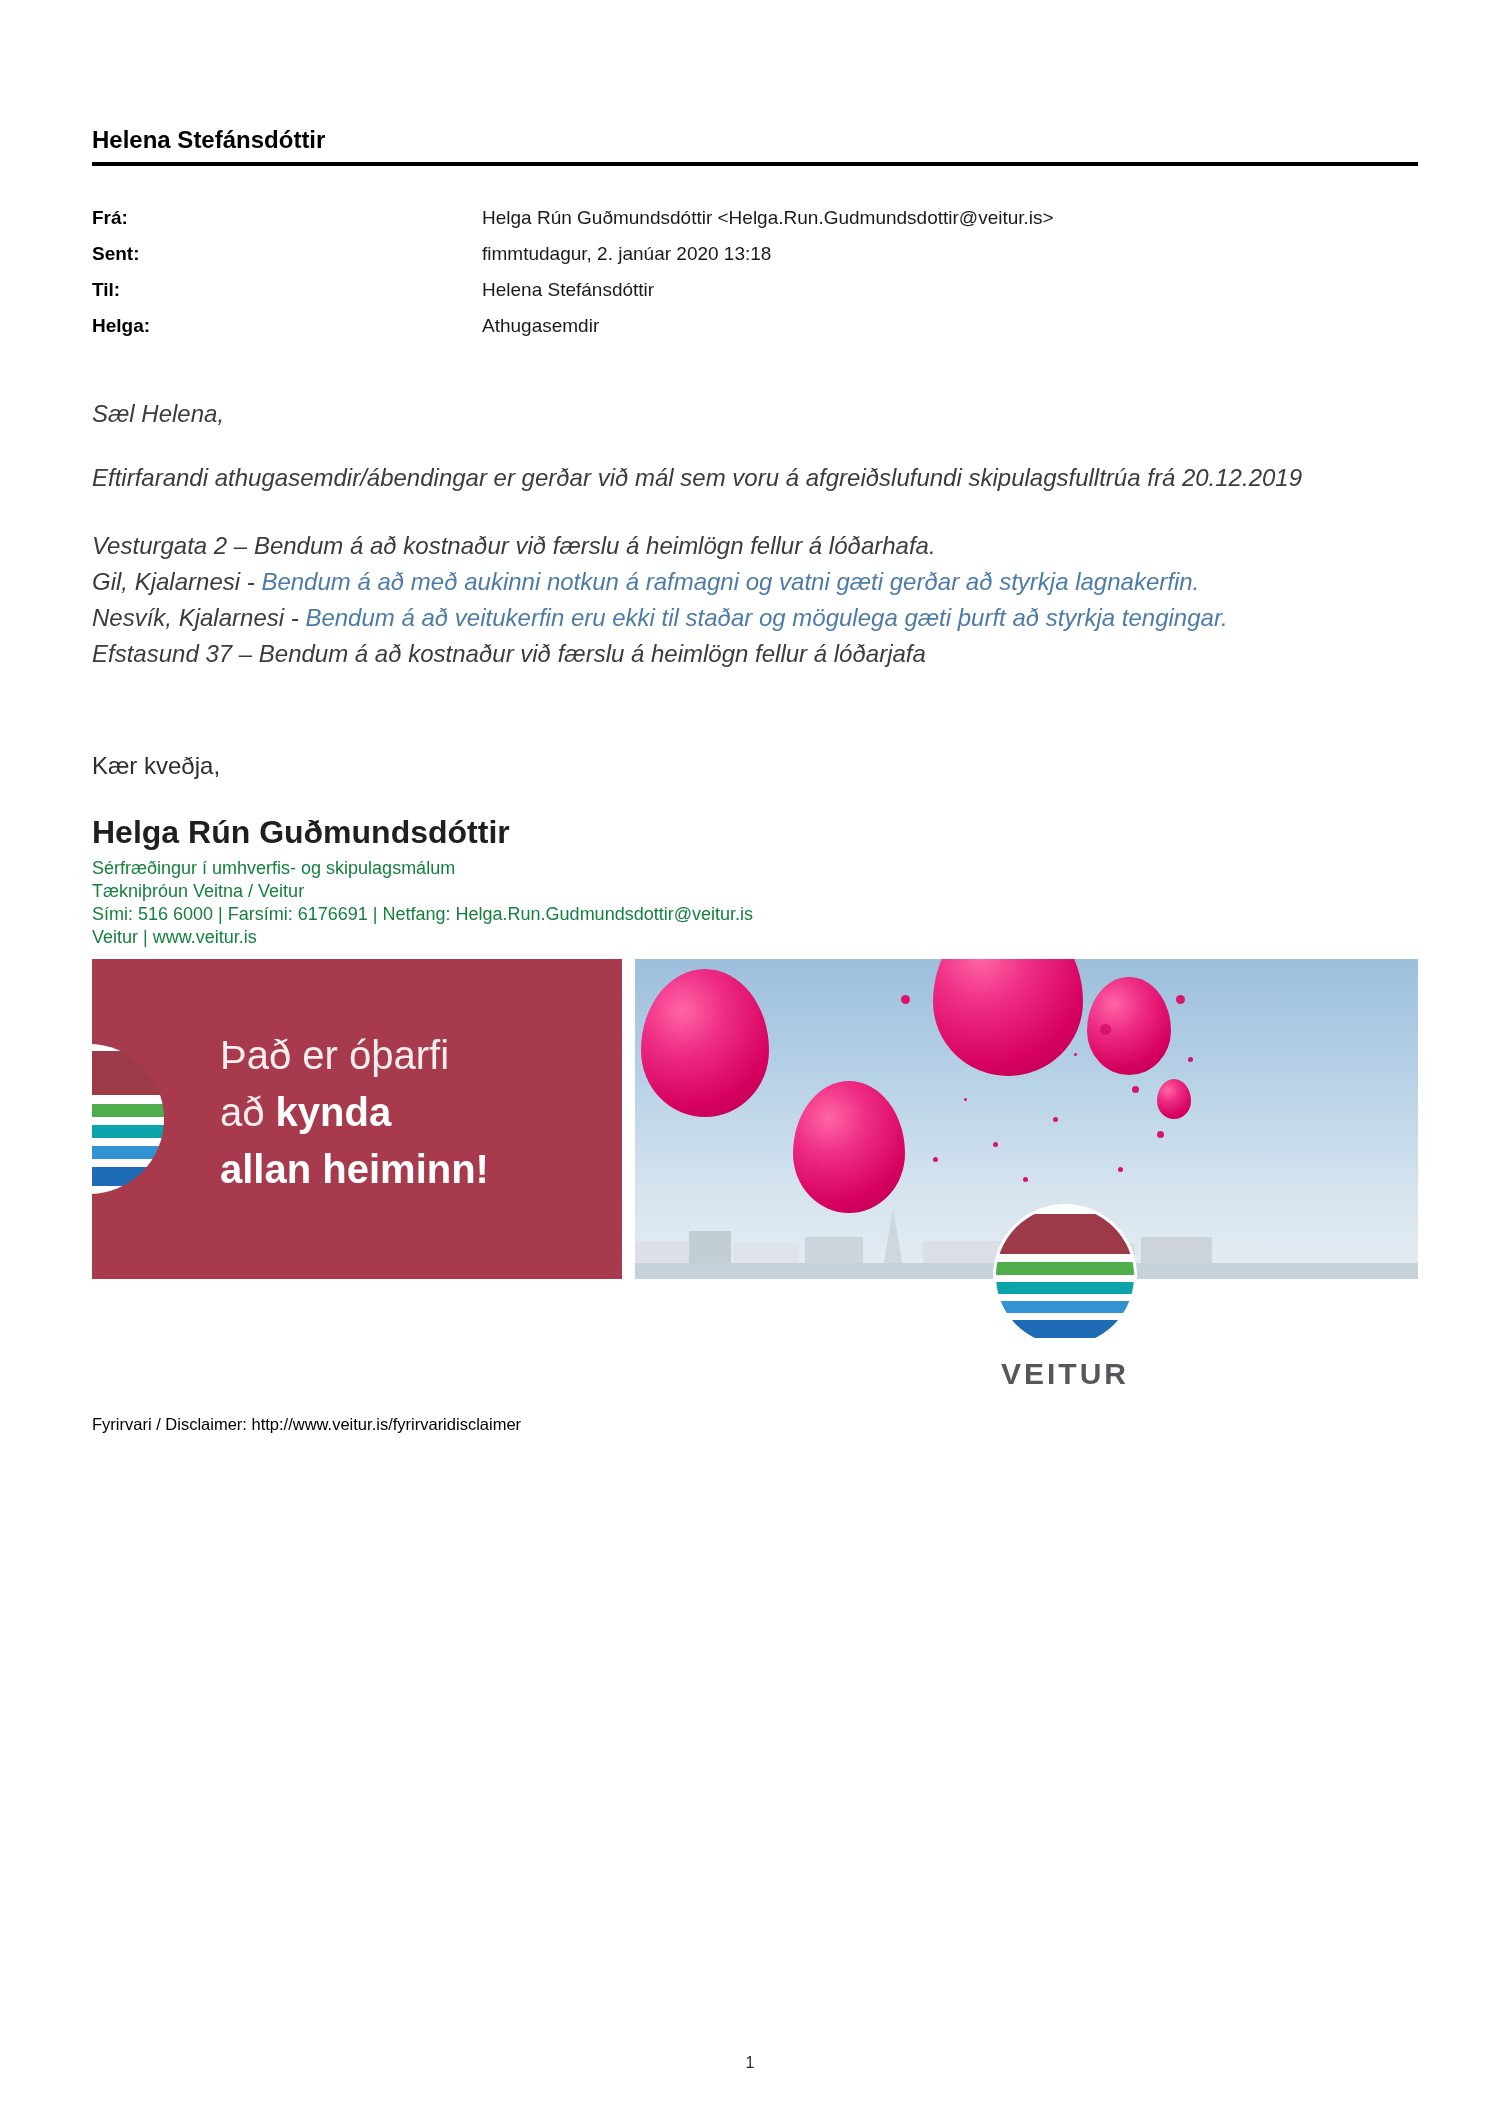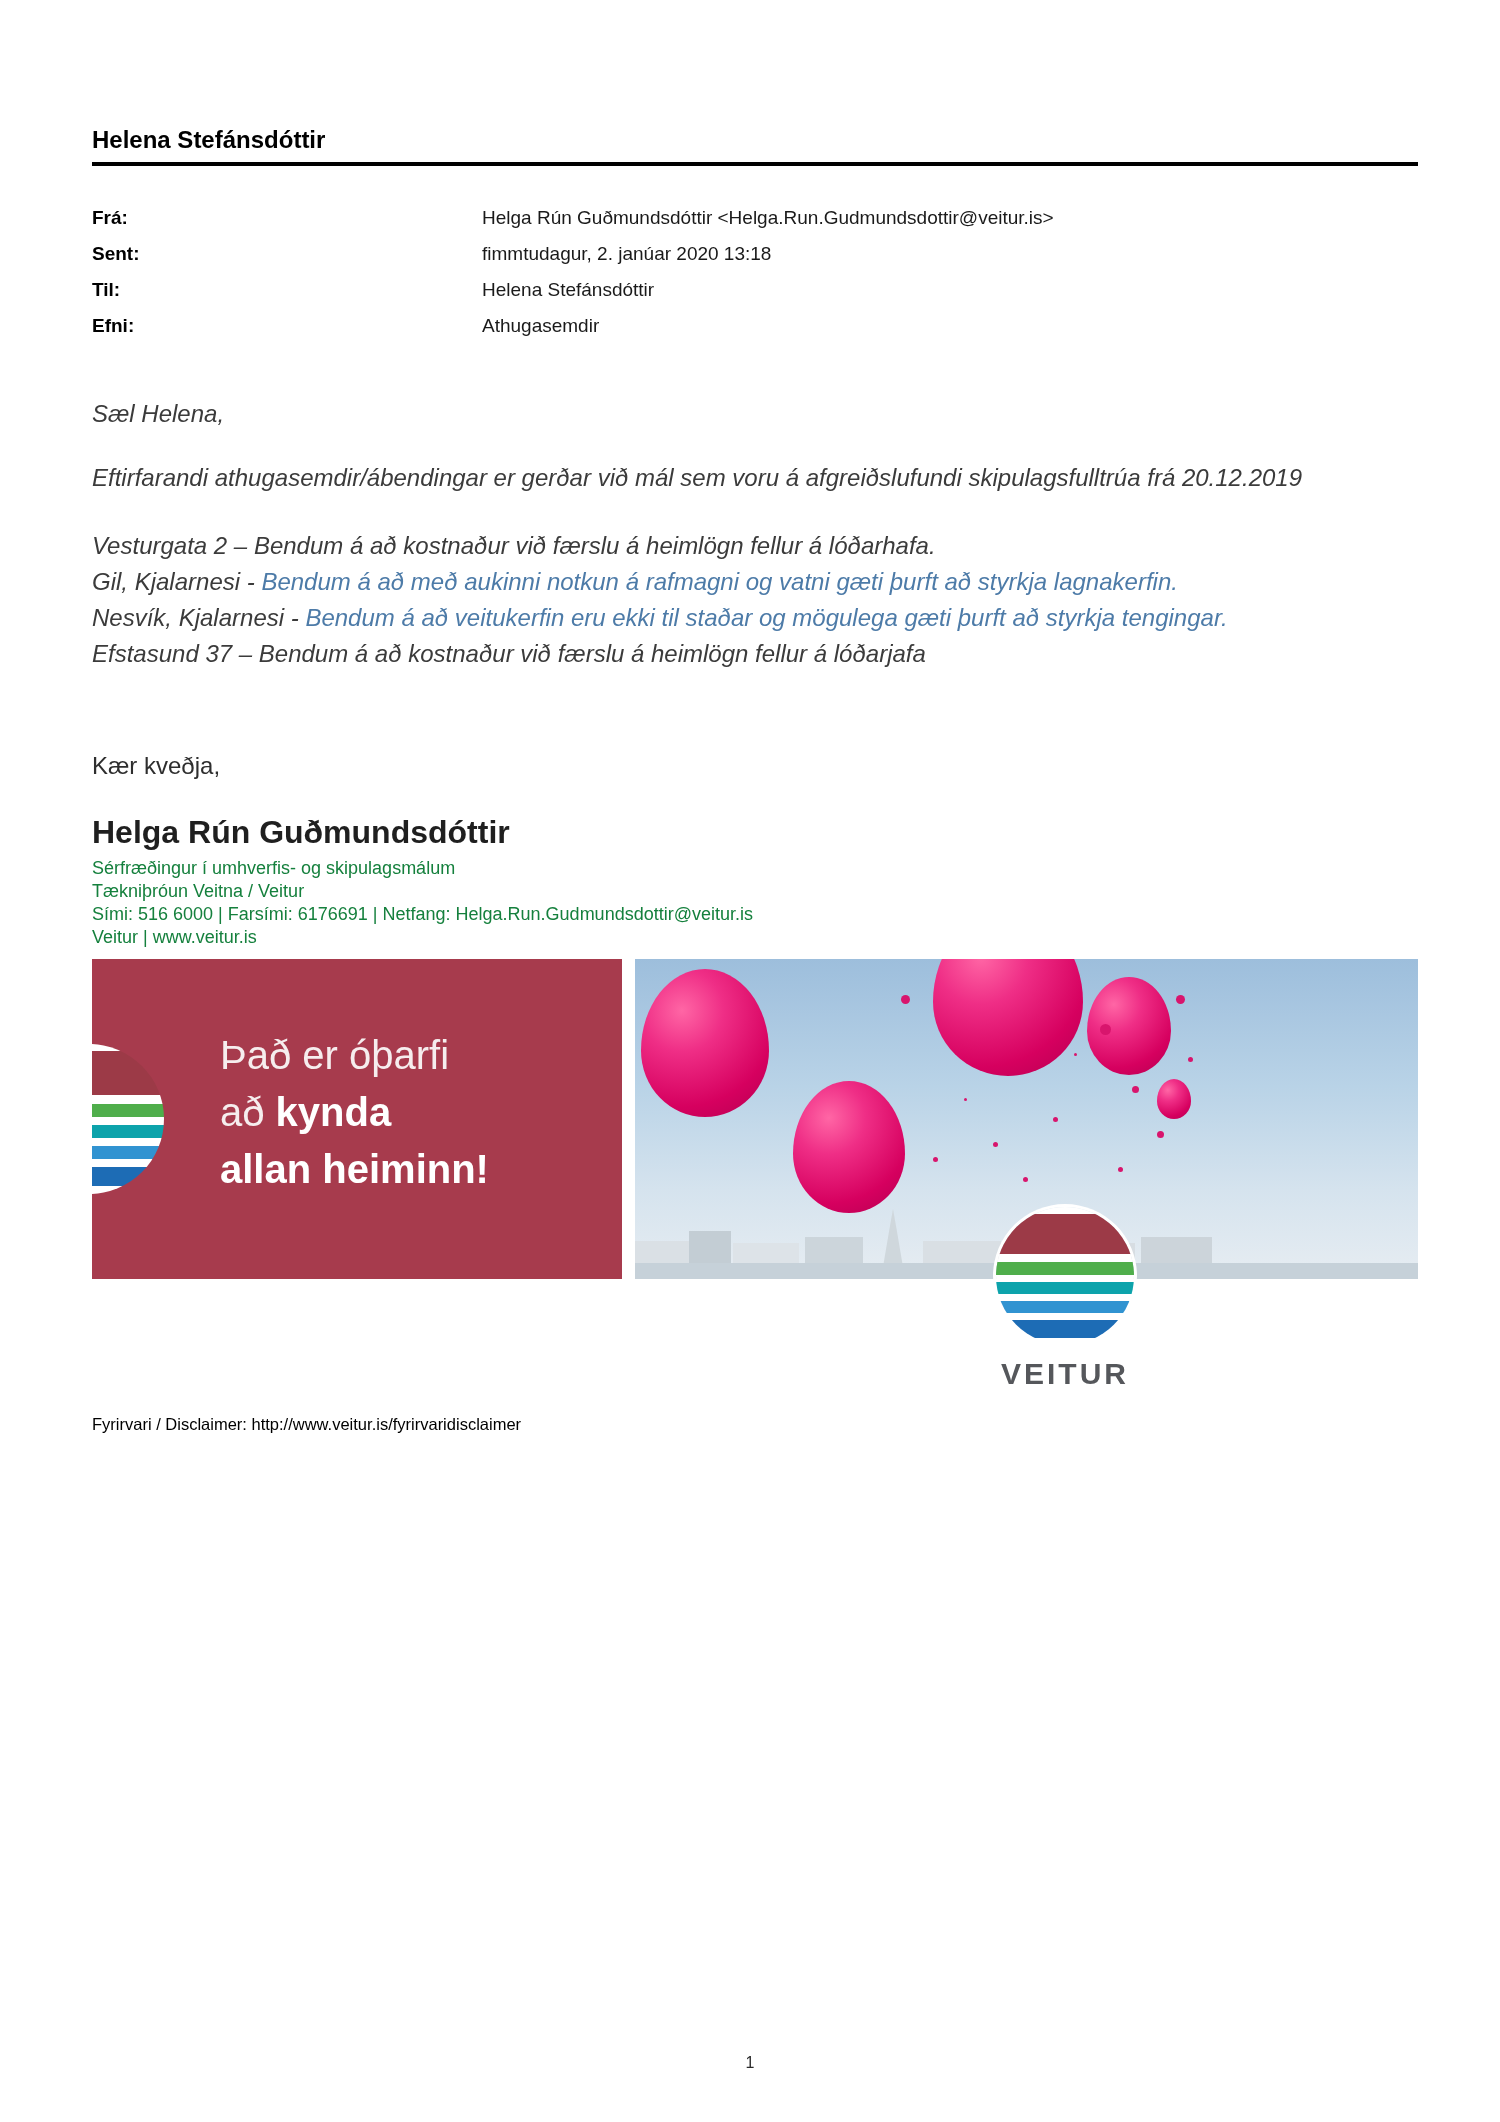--- a/index.html
+++ b/index.html
@@ -109,31 +109,31 @@
       </div>
       <div class="hrow">
         <div class="hlabel">Sent:</div>
         <div class="hvalue">fimmtudagur, 2. janúar 2020 13:18</div>
       </div>
       <div class="hrow">
         <div class="hlabel">Til:</div>
         <div class="hvalue">Helena Stefánsdóttir</div>
       </div>
       <div class="hrow">
-        <div class="hlabel">Efni:</div>
+        <div class="hlabel">Helga:</div>
         <div class="hvalue">Athugasemdir</div>
       </div>
     </div>
 
     <div class="body-text greeting">Sæl Helena,</div>
     <div class="body-text intro">Eftirfarandi athugasemdir/ábendingar er gerðar við mál sem voru á afgreiðslufundi skipulagsfulltrúa frá 20.12.2019</div>
 
     <div class="body-text comments">
       <div><span>Vesturgata 2 – Bendum á að kostnaður við færslu á heimlögn fellur á lóðarhafa.</span><span class="note"></span></div>
-      <div><span>Gil, Kjalarnesi - </span><span class="note">Bendum á að með aukinni notkun á rafmagni og vatni gæti þurft að styrkja lagnakerfin.</span></div>
+      <div><span>Gil, Kjalarnesi - </span><span class="note">Bendum á að með aukinni notkun á rafmagni og vatni gæti gerðar að styrkja lagnakerfin.</span></div>
       <div><span>Nesvík, Kjalarnesi - </span><span class="note">Bendum á að veitukerfin eru ekki til staðar og mögulega gæti þurft að styrkja tengingar.</span></div>
       <div><span>Efstasund 37 – Bendum á að kostnaður við færslu á heimlögn fellur á lóðarjafa</span><span class="note"></span></div>
     </div>
 
     <div class="closing">Kær kveðja,</div>
 
     <div class="sig-name">Helga Rún Guðmundsdóttir</div>
     <div class="sig-lines">
       <div>Sérfræðingur í umhverfis- og skipulagsmálum</div>
       <div>Tækniþróun Veitna / Veitur</div>

